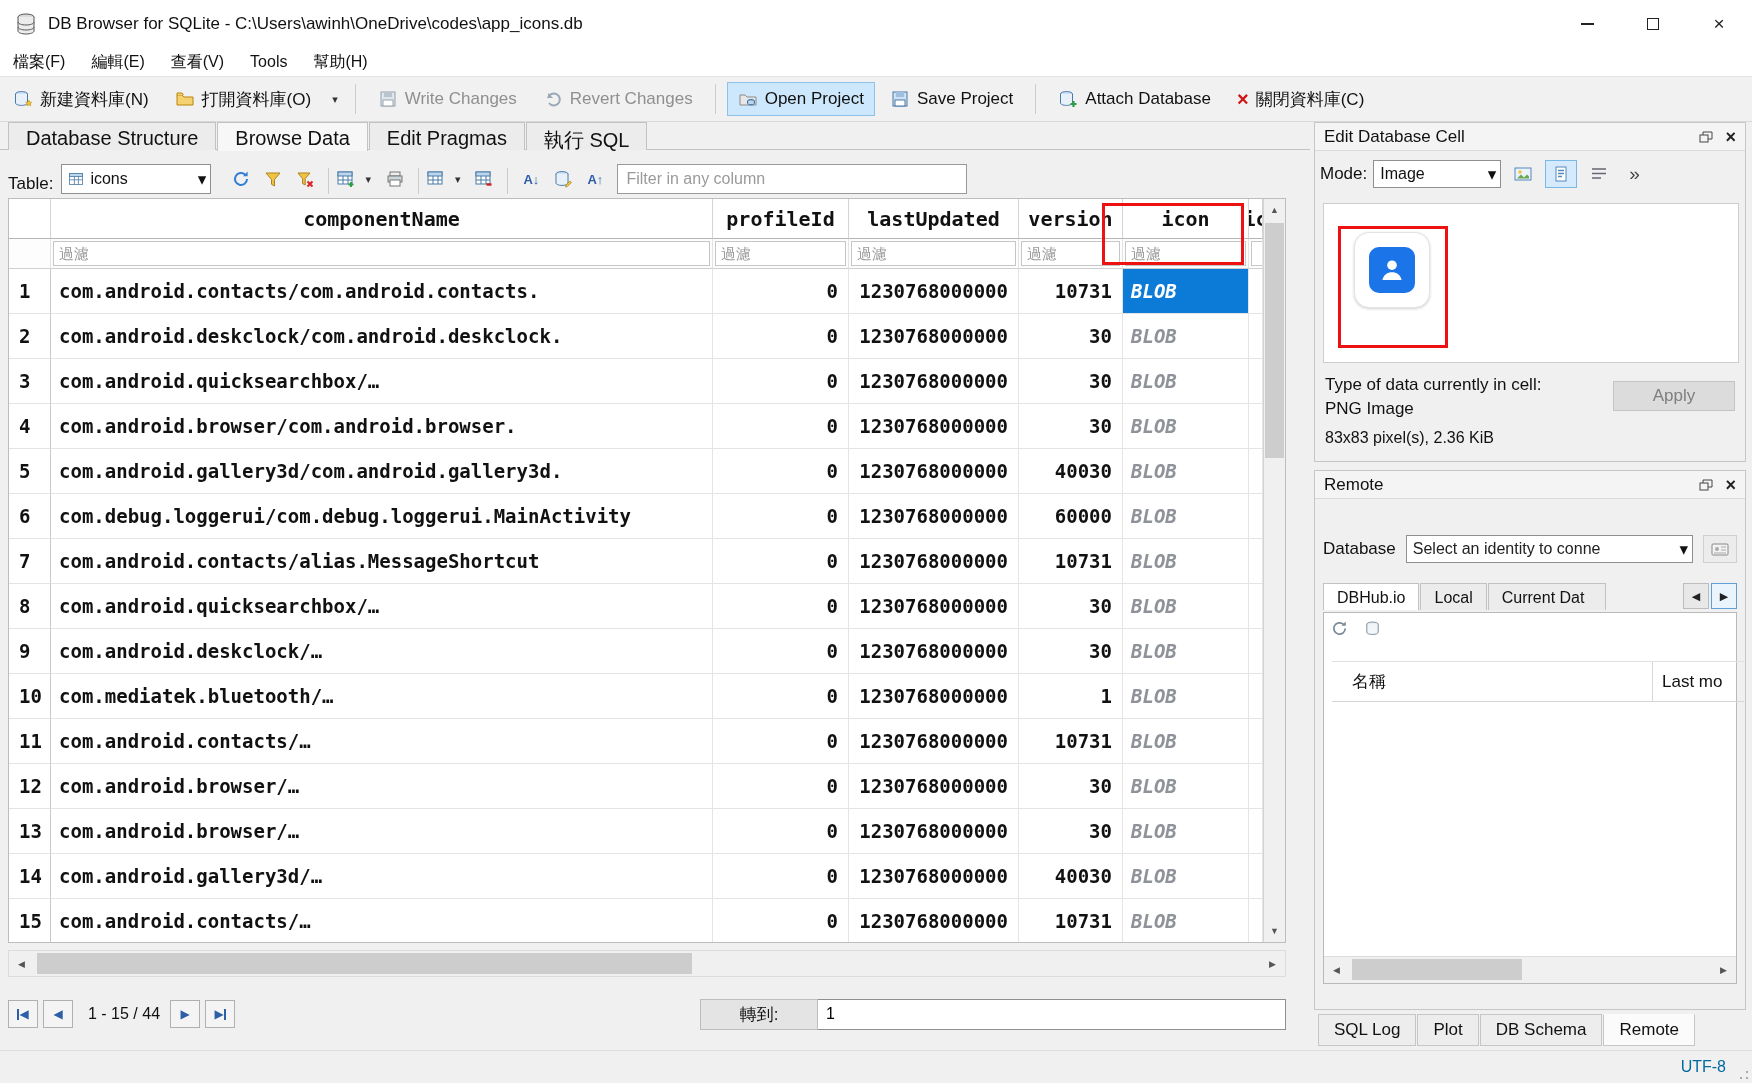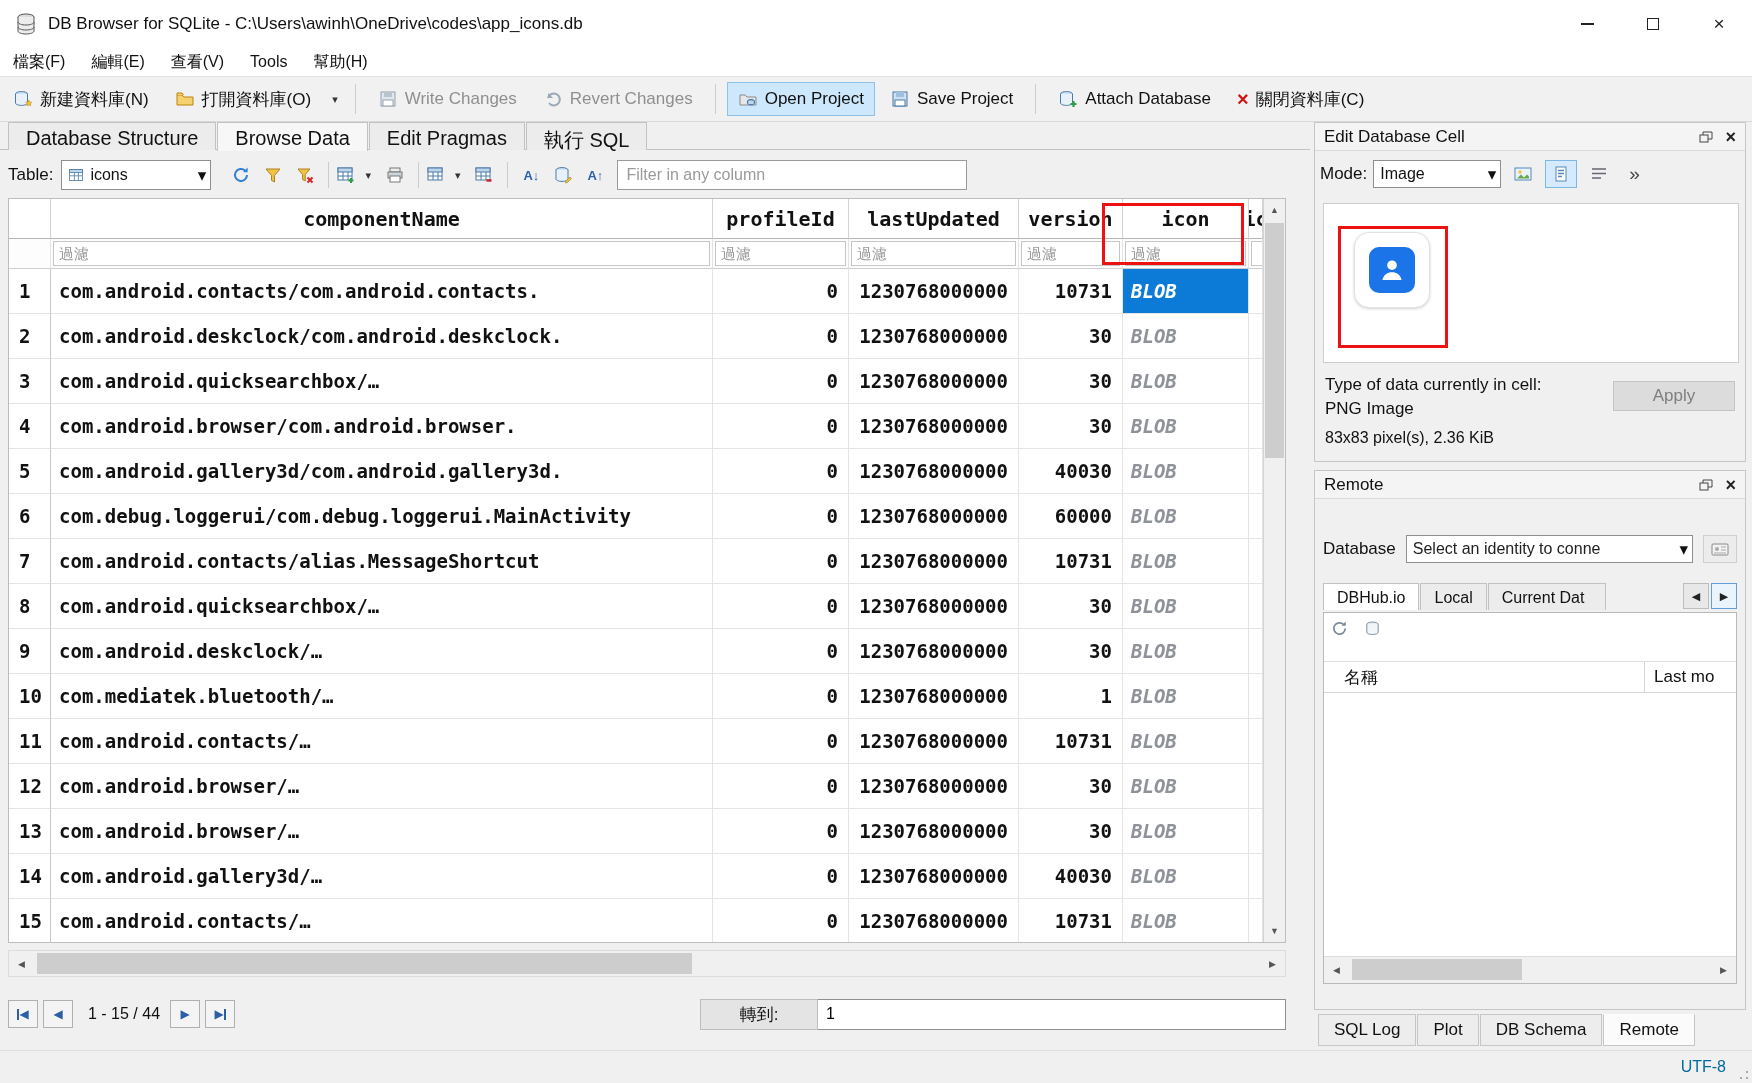--- a/index.html
+++ b/index.html
@@ -27,21 +27,21 @@
   .tbtn.highlight { background:#cde8fc; border:1px solid #8ec1e8; }
   .tsep { width:1px; height:30px; background:#cdcdcd; margin:0 9px; }
   .dd-caret { font-size:11px; color:#333; padding:0 8px; align-self:center; }
   .red-x { color:#d11313; font-weight:bold; font-size:20px; line-height:16px; }
   
   .tabbar { position:absolute; left:8px; top:122px; height:28px; display:flex; font-size:20px; z-index:3; }
   .tab { padding:4px 17px 0; background:#ececec; border:1px solid #c2c2c2; border-bottom:none; margin-right:1px; height:28px; }
   .tab.active { background:#f7f7f7; height:29px; font-weight:normal; }
   .tabline { position:absolute; left:0; top:149px; width:1310px; height:1px; background:#c2c2c2; z-index:1; }
   
-  .controls { position:absolute; left:8px; top:156px; width:1278px; height:38px; display:flex; align-items:center; font-size:17px; }
+  .controls { position:absolute; left:8px; top:156px; width:1278px; height:38px; display:flex; align-items:flex-end; font-size:17px; }
   .tlabel { margin-right:8px; }
   .combo { display:flex; align-items:center; height:30px; background:#fff; border:1px solid #8f8f8f; padding:0 4px 0 6px; gap:6px; }
   .combo .ctext { flex:1; font-size:16px; }
   .table-combo { width:150px; margin-right:14px; }
   .ibtn { min-width:32px; height:30px; display:flex; align-items:center; justify-content:center; gap:1px; }
   .isep { width:1px; height:26px; background:#cccccc; margin:0 7px; }
   .sort-ico { font:bold 13px "Liberation Sans",sans-serif; color:#2c5fa8; }
   .filter-input { width:350px; height:30px; border:1px solid #9a9a9a; font-size:16px; padding:0 8px; margin-left:6px; color:#333; background:#fff; }
   .filter-input::placeholder { color:#9a9a9a; }
   
@@ -104,21 +104,21 @@
   .idbtn { width:34px; height:28px; display:flex; align-items:center; justify-content:center; border:1px solid #cfcfcf; background:#ececec; }
   .rtabs { position:absolute; left:8px; right:8px; top:112px; height:30px; display:flex; font-size:16px; }
   .rtab { padding:5px 13px 0; background:#ececec; border:1px solid #c2c2c2; border-bottom:none; margin-right:1px; white-space:nowrap; overflow:hidden; height:27px; }
   .rtab.active { background:#fff; }
   .rtab.clip { width:118px; }
   .tabarrows { margin-left:auto; display:flex; gap:2px; }
   .tabarr { width:26px; height:26px; display:flex; align-items:center; justify-content:center; font-size:11px; color:#222; background:#e8e8e8; border:1px solid #bcbcbc; }
   .tabarr.hl { border:1px solid #5f9fd8; background:#eaf4fd; }
   .rbox { position:absolute; left:8px; top:141px; width:414px; height:372px; background:#fff; border:1px solid #b9b9b9; }
   .rtools { position:absolute; left:6px; top:6px; display:flex; gap:14px; }
-  .rlh { position:absolute; left:0; top:48px; width:100%; height:32px; display:grid; grid-template-columns:1fr 92px; border-top:1px solid #e0e0e0; border-bottom:1px solid #d6d6d6; font-size:17px;padding-left:11px; }
+  .rlh { position:absolute; left:8px; top:48px; width:100%; height:41px; display:grid; grid-template-columns:1fr 92px; border-top:1px solid #e0e0e0; border-bottom:1px solid #d6d6d6; font-size:17px;padding-left:11px; }
   .rlh div { display:flex; align-items:center; padding:0 9px; overflow:hidden; white-space:nowrap; }
   .rlh .c2 { border-left:1px solid #d6d6d6; }
   .rhscroll { position:absolute; left:0; bottom:0; width:100%; height:27px; background:#f0f0f0; border-top:1px solid #dcdcdc; }
   .rhscroll .sarr { top:0; height:25px; }
   .rhscroll .left { left:2px; } .rhscroll .right { right:2px; left:auto; }
   .rhthumb { position:absolute; left:28px; top:2px; width:170px; height:21px; background:#cdcdcd; }
   
   .docktabs { position:absolute; left:1318px; top:1014px; height:32px; display:flex; font-size:17px; }
   .dtab { padding:5px 15px; background:#ededed; border:1px solid #c6c6c6; margin-right:1px; height:32px; }
   .dtab.active { background:#fbfbfb; border-top:1px solid #fbfbfb; }

